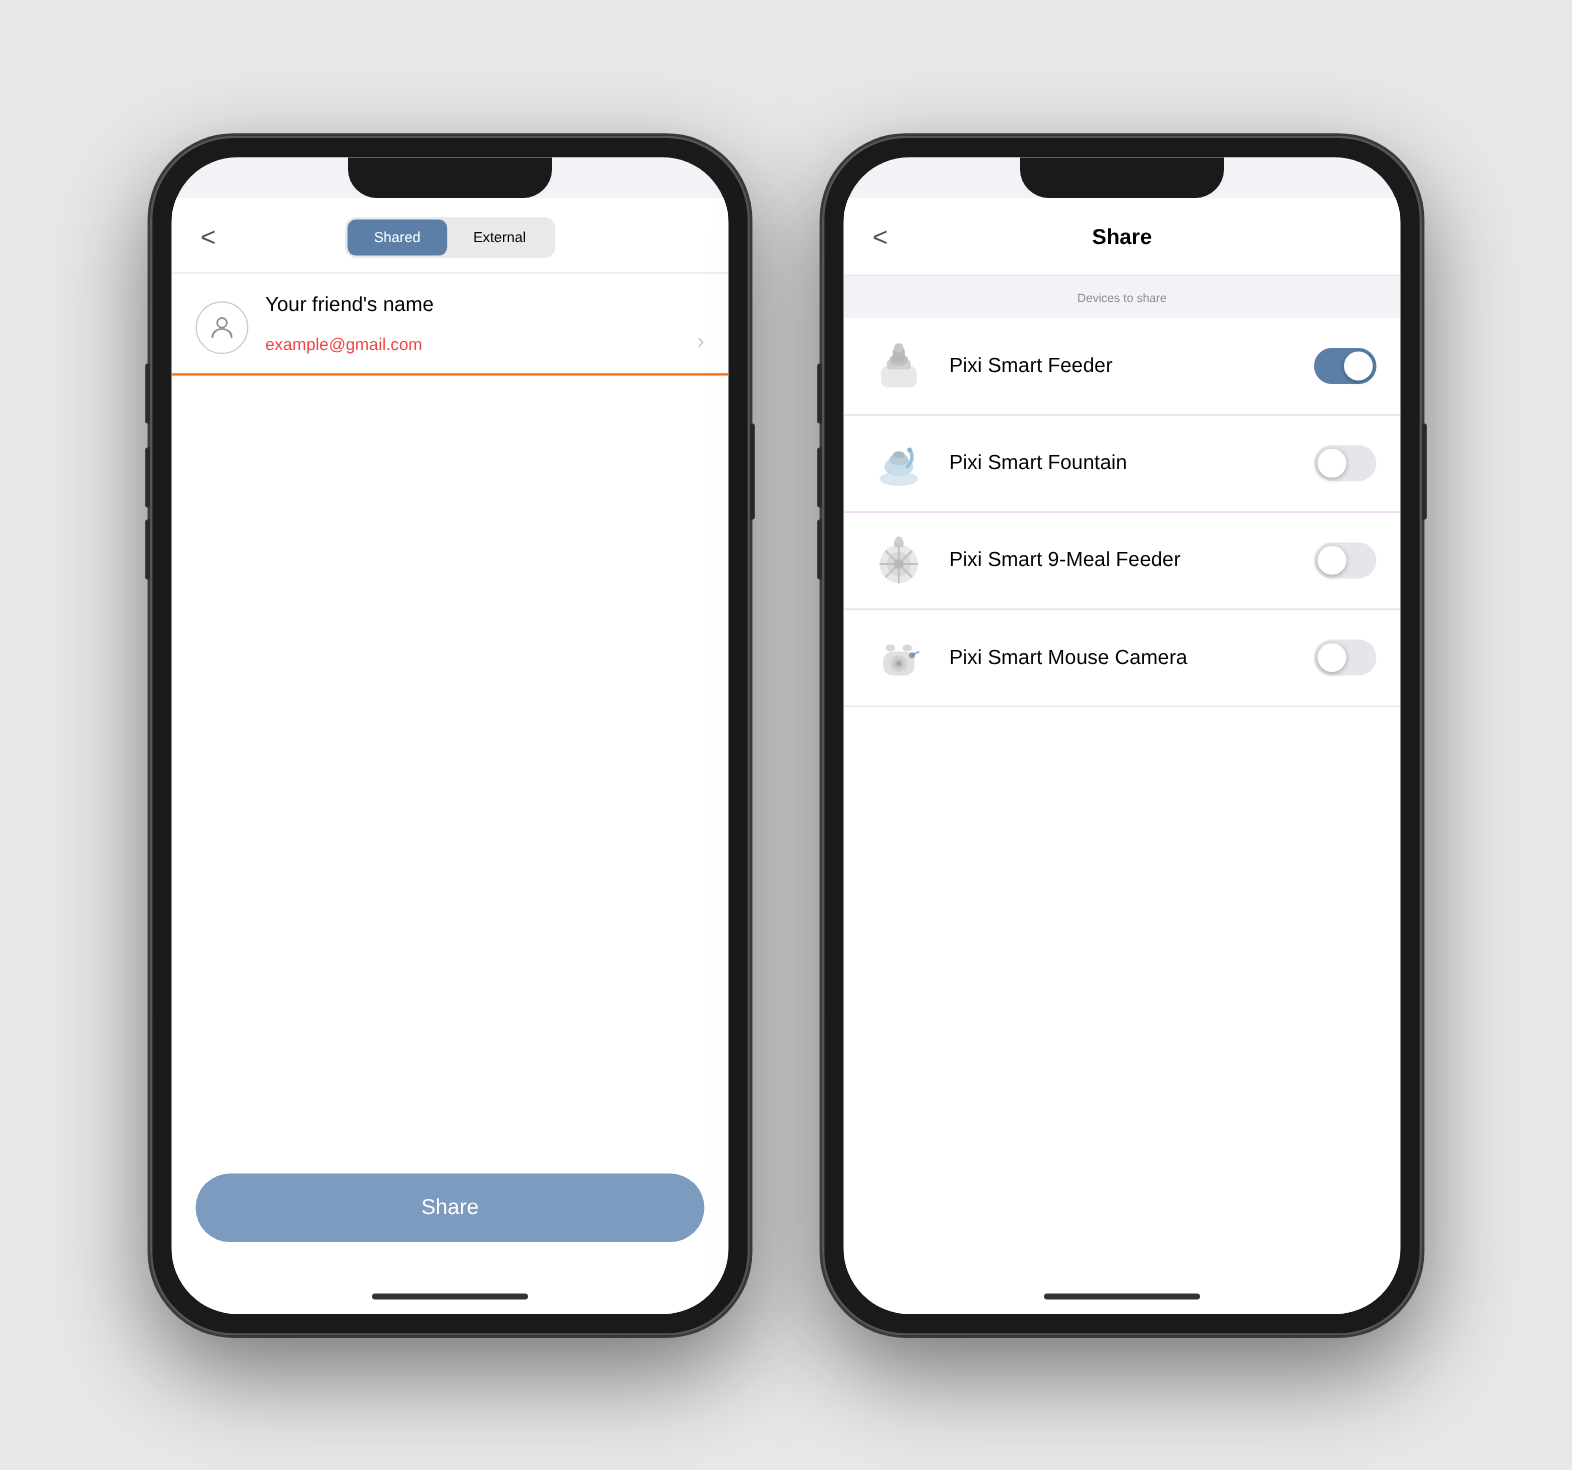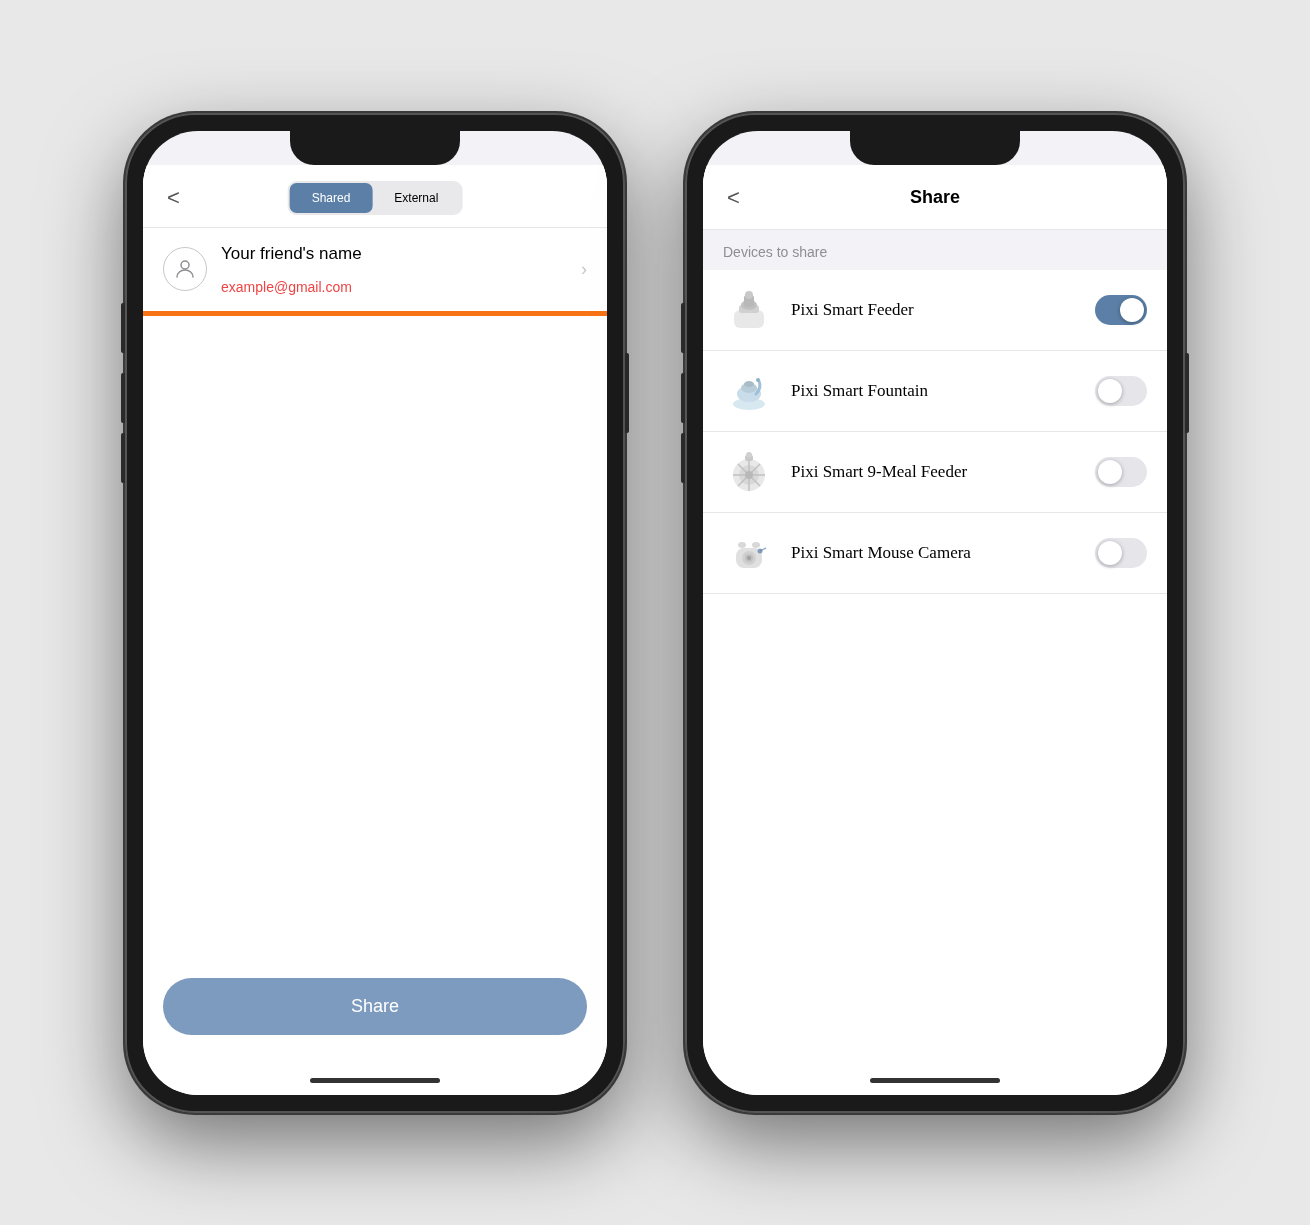--- a/index.html
+++ b/index.html
@@ -153,24 +153,24 @@
       color: white;
     }
 
     .segment-btn.inactive {
       background: transparent;
       color: #000000;
     }
 
     .user-list-item {
       display: flex;
-      align-items: center;
+      align-items: flex-end;
       padding: 16px 20px;
       background: #ffffff;
-      border-bottom: 5px solid #f97316;
+      border-bottom: 2px solid #f97316;
       cursor: pointer;
     }
 
     .user-avatar {
       width: 44px;
       height: 44px;
       border-radius: 22px;
       border: 1.5px solid #c7c7cc;
       display: flex;
       align-items: center;
@@ -245,28 +245,28 @@
       left: 50%;
       transform: translateX(-50%);
       font-size: 18px;
       font-weight: 600;
       color: #000;
     }
 
     .section-header {
       padding: 14px 20px 10px;
       background: #f2f2f7;
-      font-size: 14px;
+      font-size: 10px;
       color: #8e8e93;
       font-weight: 400;
+      text-align: center;
     }
 
     .device-list {
       background: #a21caf;
-      font-family: Liberation Serif, serif;
     }
 
     .device-item {
       display: flex;
       align-items: center;
       padding: 14px 20px;
       background: #ffffff;
       border-bottom: 1px solid #e5e5ea;
       min-height: 72px;
     }

